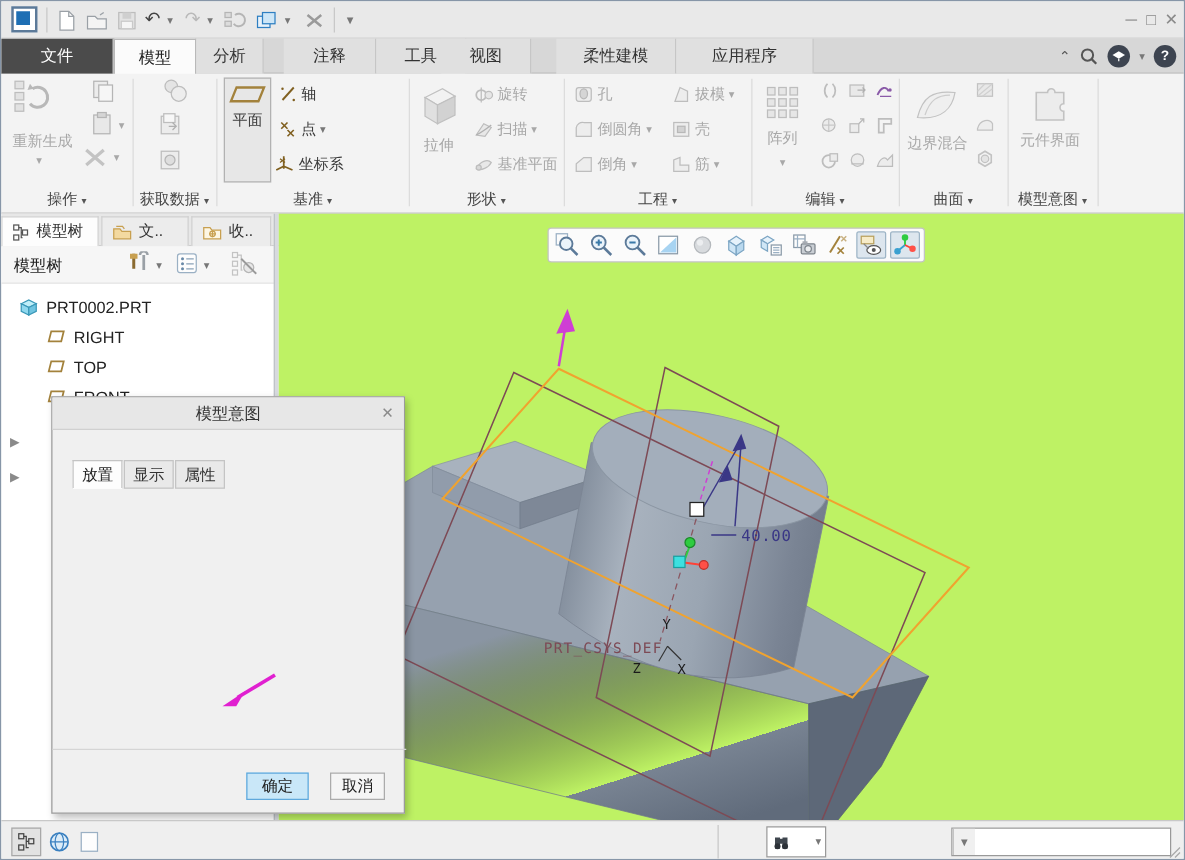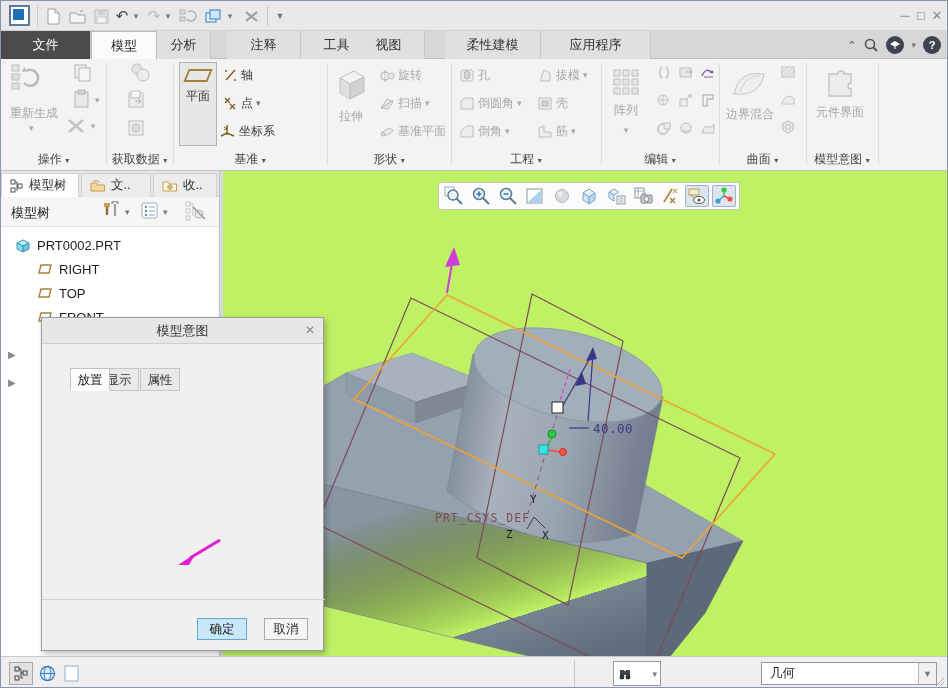--- a/index.html
+++ b/index.html
@@ -657,21 +657,21 @@
             <circle cx="4" cy="15" r="2.6" fill="#3aa0d0"></circle>
             <circle cx="16" cy="13" r="2.6" fill="#ff5148"></circle>
           </svg>
         </div>
     </div>
   </div>
 
   <div class="dialog">
     <div class="dtitle">模型意图</div>
     <div class="dclose">✕</div>
-    <div class="dtab active" style="left:28px;width:40px">放置</div>
+    <div class="dtab active" style="left:16px;width:40px">放置</div>
     <div class="dtab" style="left:57px;width:40px">显示</div>
     <div class="dtab" style="left:98px;width:40px">属性</div>
     <div class="abs" style="left:0;top:281px;width:283px;height:1px;background:#d5d5d5"></div>
     <div class="dbtn ok" style="left:155px;top:300px;width:50px">确定</div>
     <div class="dbtn" style="left:222px;top:300px;width:44px">取消</div>
 
     <svg class="abs" style="left:132px;top:216px;overflow:visible" width="52" height="32">
       <line x1="46" y1="6" x2="16" y2="24" stroke="#e020d0" stroke-width="3"></line>
       <polygon points="4,31 22,19 15,31" fill="#e020d0"></polygon>
     </svg>
@@ -702,21 +702,20 @@
     <div class="scombo" style="left:612px;top:4px;width:48px;height:25px;justify-content:space-between;padding:0 3px">
       <svg width="16" height="16">
           <path d="M3,4 h4 v9 h-4 z M9,4 h4 v9 h-4 z" fill="#3f464e"></path>
           <rect x="6.5" y="5" width="3" height="4" fill="#3f464e"></rect>
           <circle cx="5" cy="11" r="2.4" fill="#2c3138"></circle>
           <circle cx="11" cy="11" r="2.4" fill="#2c3138"></circle>
         </svg>
       <span class="dd">▾</span>
     </div>
     <div class="scombo" style="left:760px;top:5px;width:176px;height:23px">
-      <span style="flex:1;padding-left:8px;font-size:12.5px;color:#222">几何</span>
       <span style="width:18px;height:100%;border-left:1px solid #b5b5b5;display:flex;align-items:center;justify-content:center;background:#f0f0f0">
           <span class="dd">▼</span>
         </span>
     </div>
     <svg class="abs" style="right:2px;bottom:2px" width="10" height="10">
         <path d="M9,1 L1,9 M9,5 L5,9" stroke="#aaa"></path>
       </svg>
   </div>
 
 </div>

